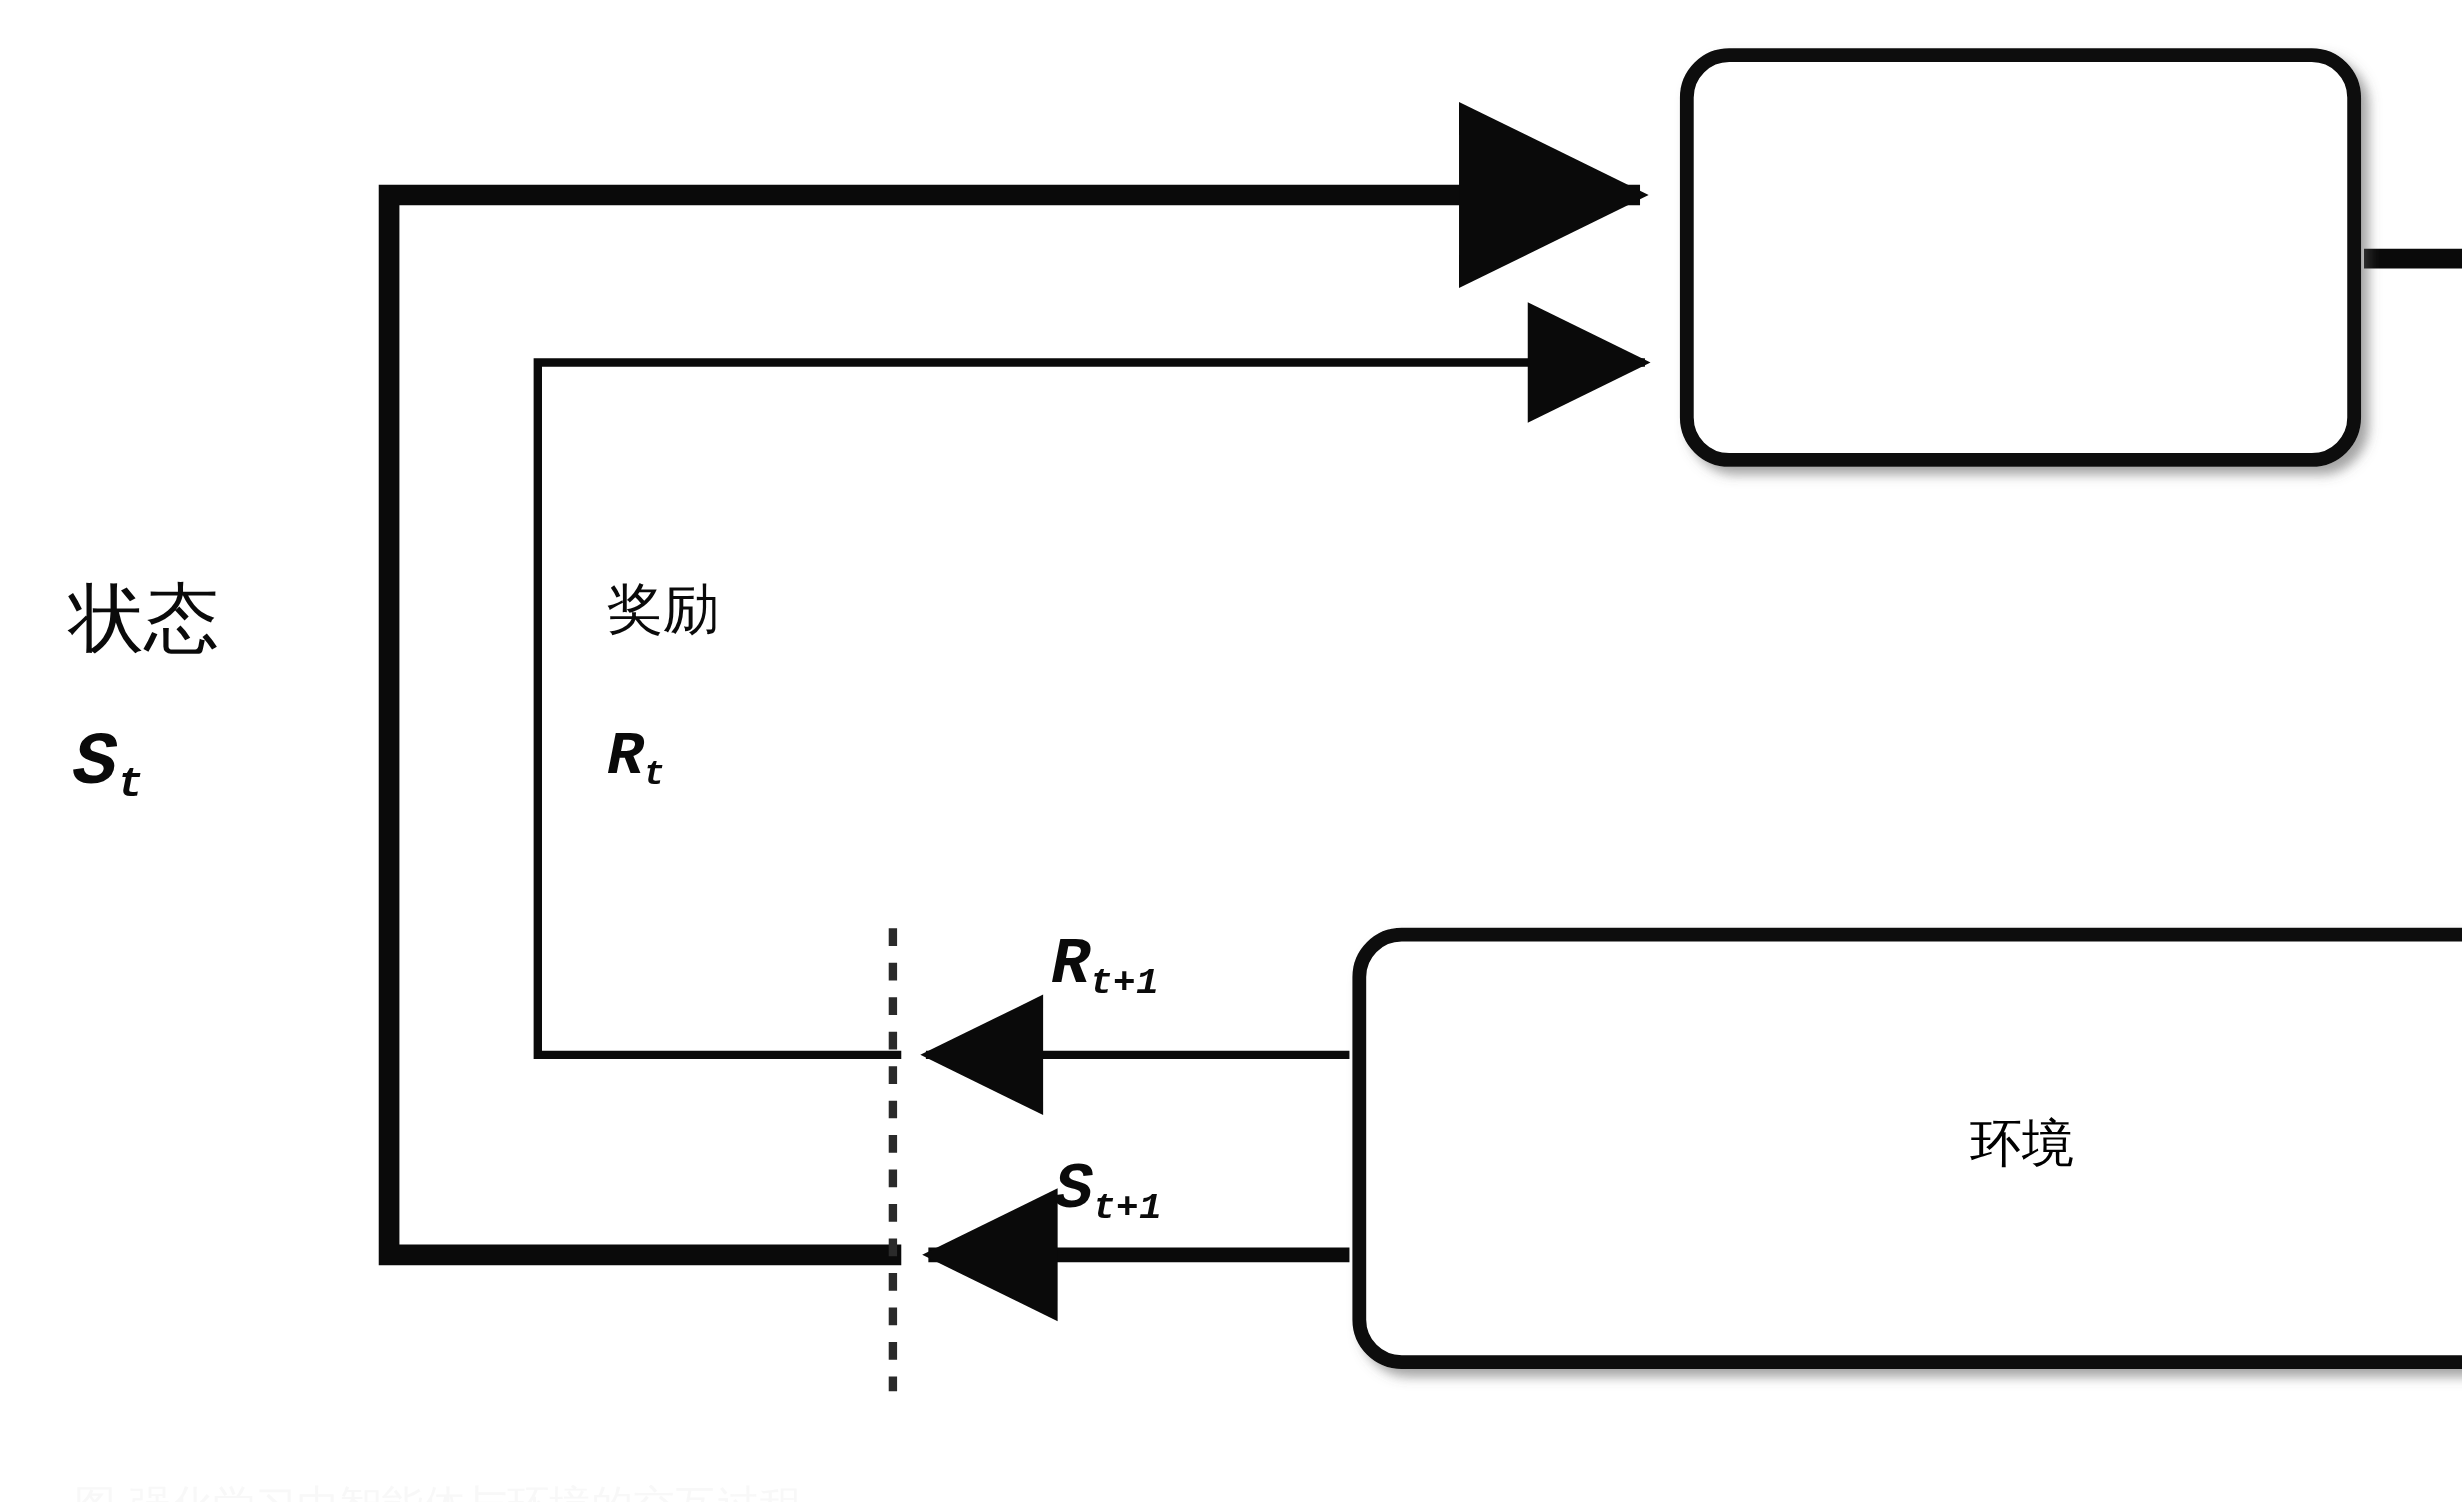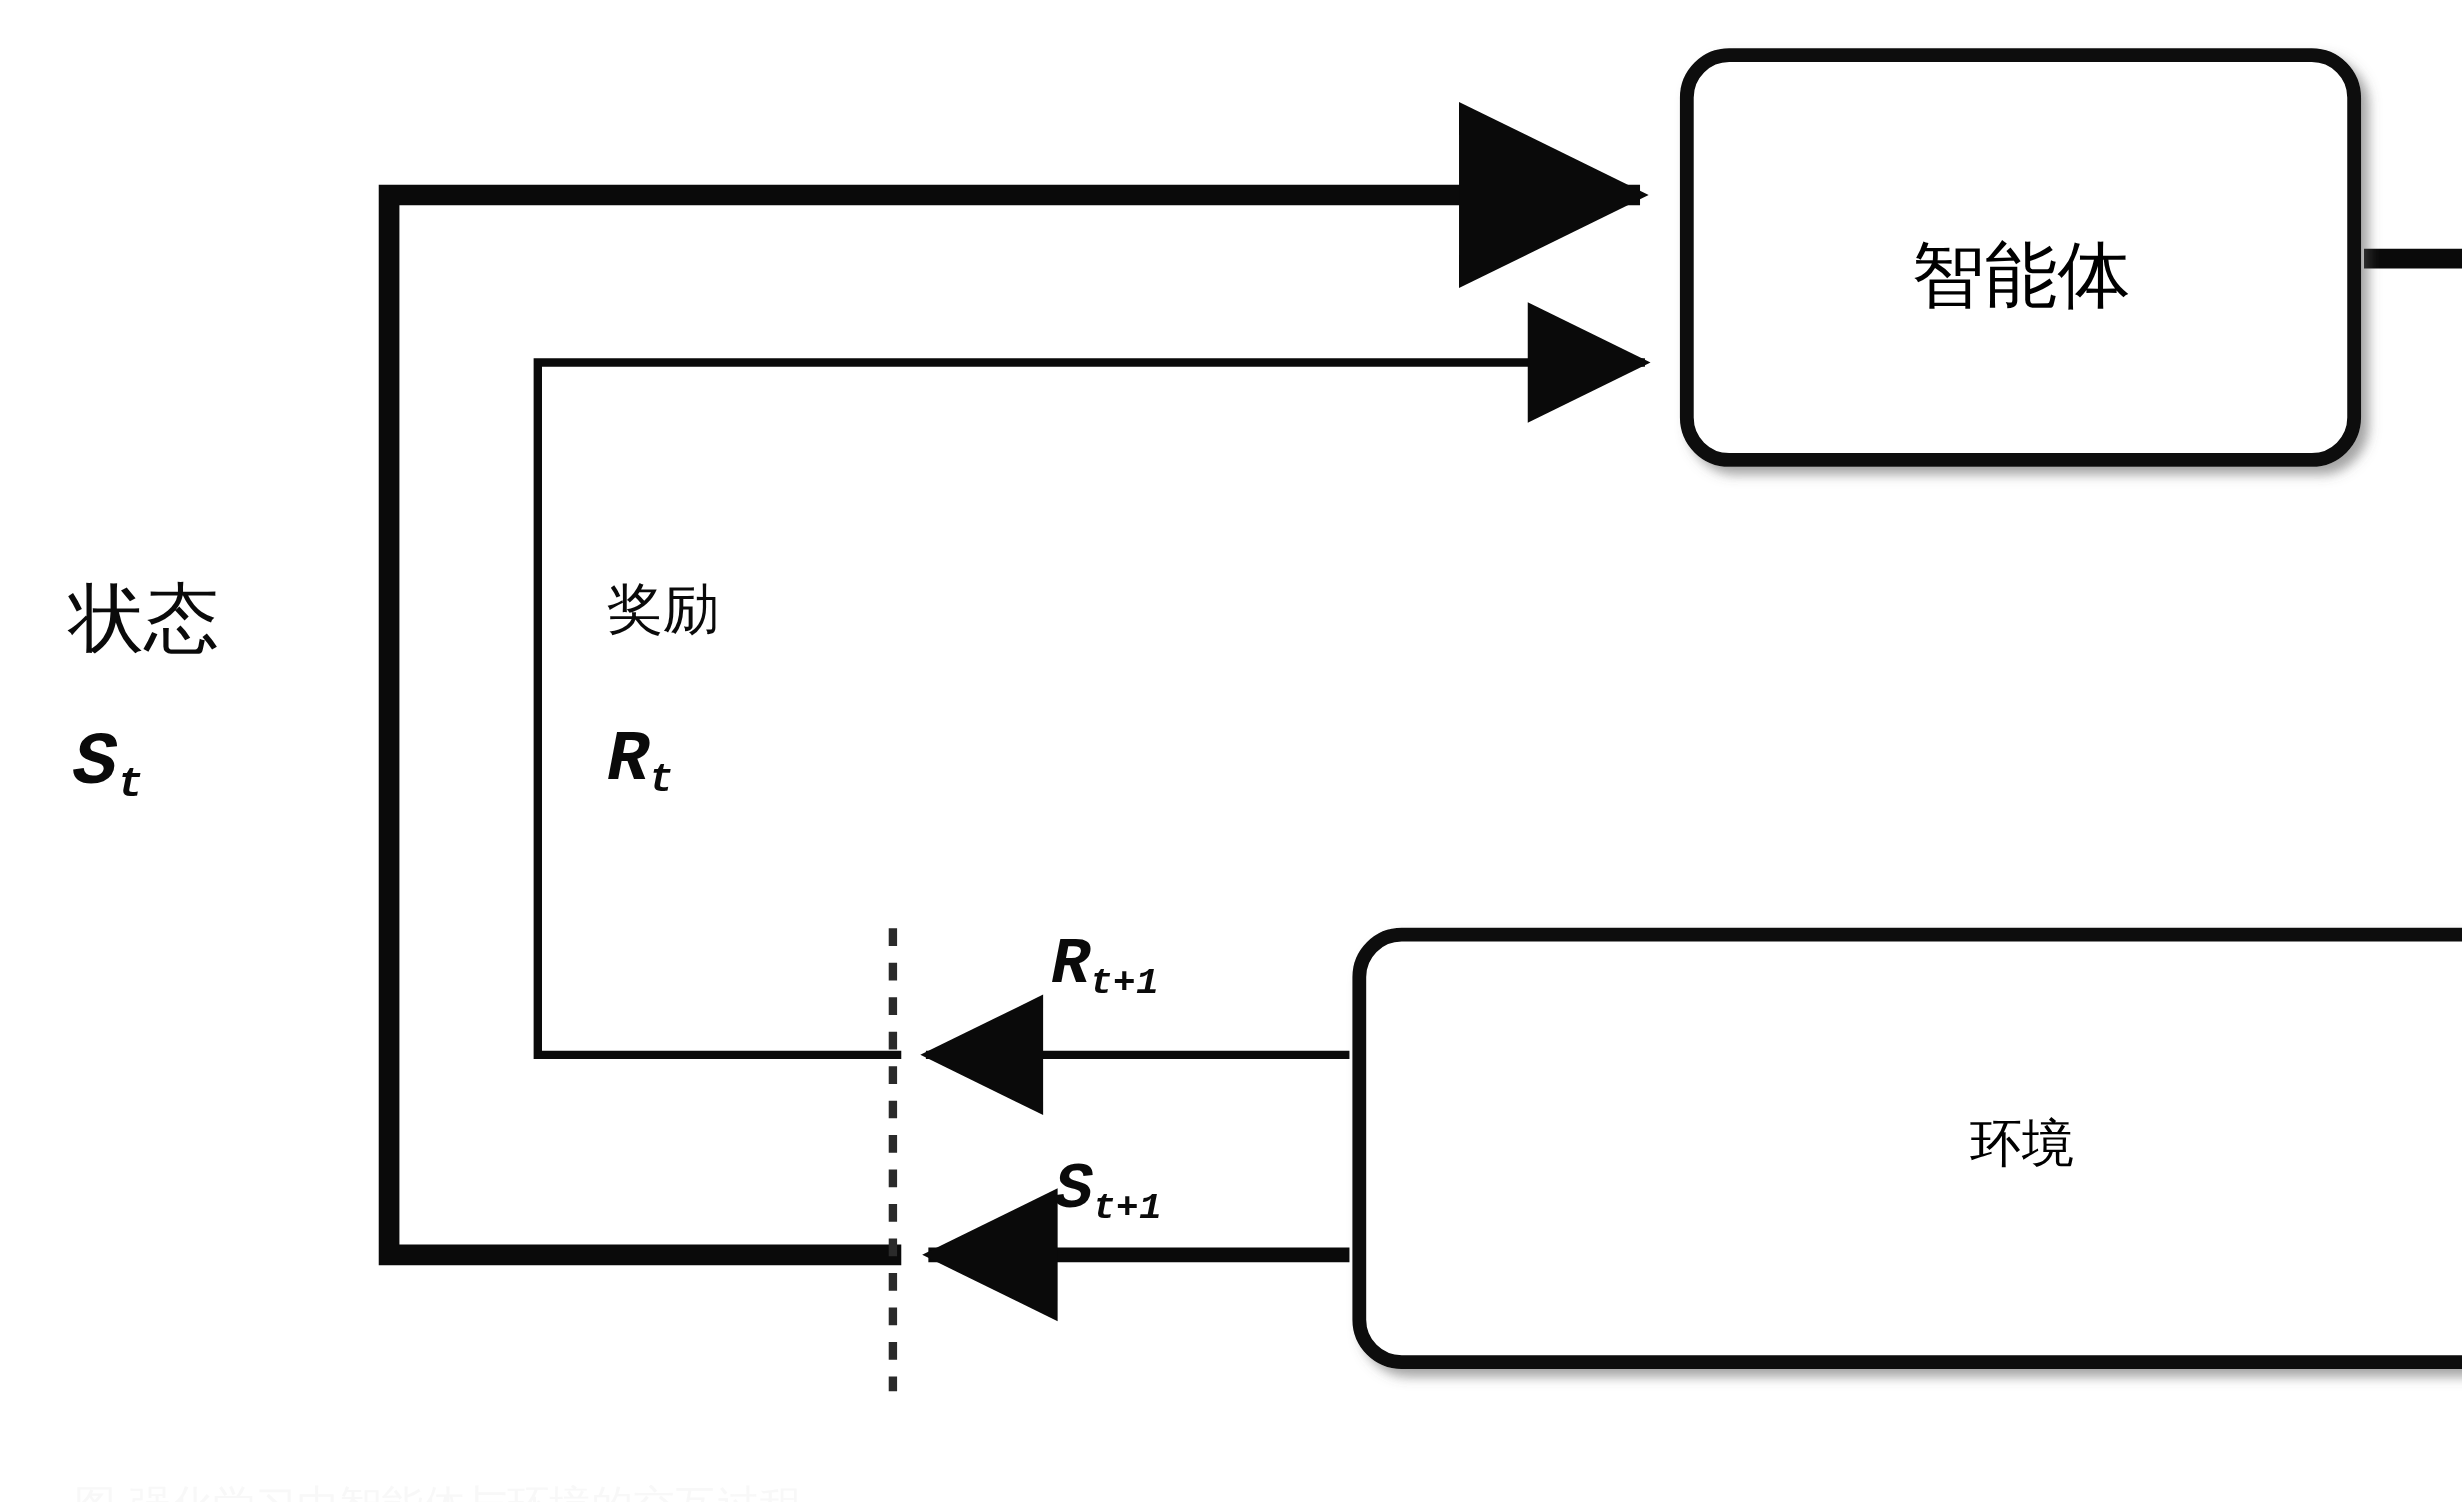--- a/index.html
+++ b/index.html
@@ -102,31 +102,30 @@
 
     <path d="M 2740 2548 L 1885 2548" fill="none" stroke="#0a0a0a" stroke-width="30" stroke-linecap="butt" marker-end="url(#arrow-thick)"></path>
 
     <line x1="1813" y1="1885" x2="1813" y2="2825" stroke="#2a2a2a" stroke-width="17" stroke-dasharray="36 34" stroke-linecap="butt"></line>
 
     <rect x="3425" y="112" width="1355" height="822" rx="86" ry="86" fill="#ffffff" stroke="#0a0a0a" stroke-width="28" filter="url(#softshadow)"></rect>
 
     <rect x="2760" y="1898" width="2690" height="868" rx="86" ry="86" fill="#ffffff" stroke="#0a0a0a" stroke-width="28" filter="url(#softshadow)"></rect>
   </svg>
 
-  <div class="boxlabel" style="left:2021px; top:276px; font-size:73px;">智能体</div>
 
   <div class="boxlabel" style="left:2022px; top:1144px; font-size:52px;font-family:Liberation Mono, monospace;">环境</div>
 
   <div class="lbl cjk" style="left:69px; top:567px; font-size:75px;">状态</div>
   <div class="lbl math" style="left:73px; top:726px; font-size:74px;">
     <span>S</span><span class="sub">t</span>
   </div>
 
   <div class="lbl cjk" style="left:607px; top:567px; font-size:56px;">奖励</div>
-  <div class="lbl math" style="left:607px; top:726px; font-size:70px;text-align:right;">
+  <div class="lbl math" style="left:607px; top:726px; font-size:61px;text-align:right;">
     <span>R</span><span class="sub">t</span>
   </div>
 
   <div class="lbl math" style="left:1051px; top:933px; font-size:65px;">
     <span>R</span><span class="sub">t+1</span>
   </div>
 
   <div class="lbl math" style="left:1054px; top:1130px; font-size:65px;margin-top:28px;">
     <span>S</span><span class="sub">t+1</span>
   </div>

